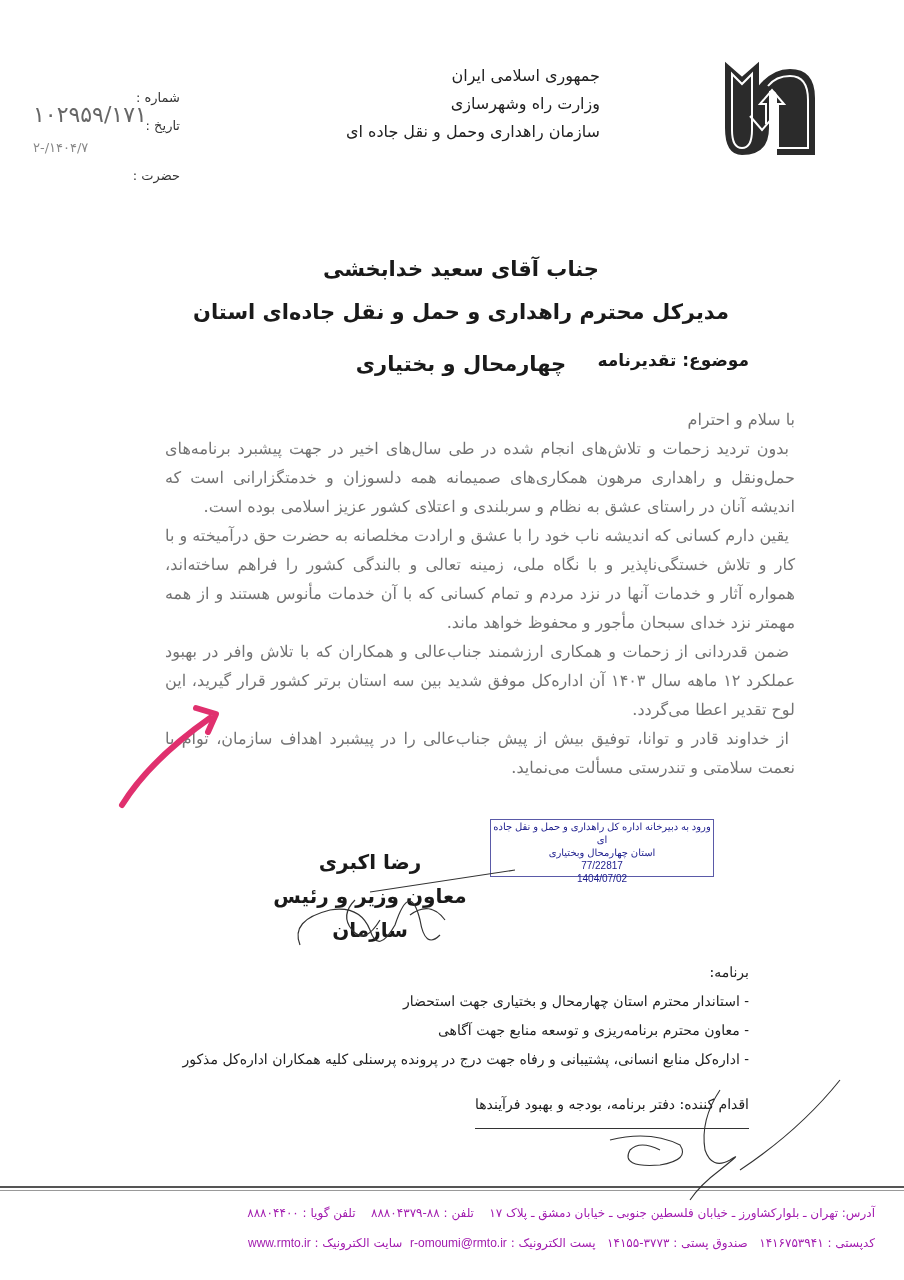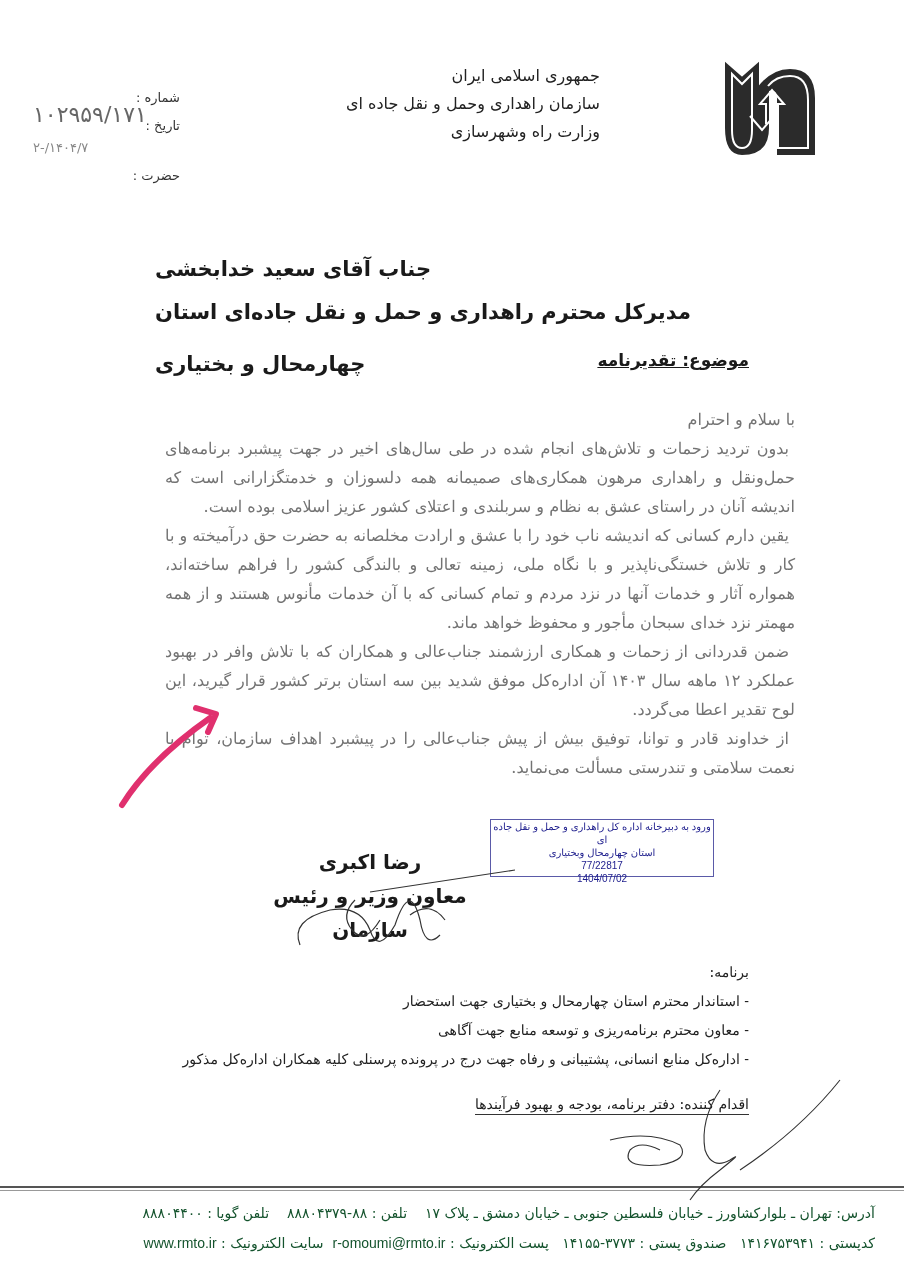--- a/index.html
+++ b/index.html
@@ -6,54 +6,54 @@
   body {
     width: 904px; height: 1280px; background: #ffffff; position: relative; overflow: hidden;
     font-family: "DejaVu Sans", sans-serif; color: #1a1a1a;
   }
   .abs { position: absolute; }
   .header-center { left: 300px; top: 62px; width: 300px; text-align: right; direction: rtl; font-size: 16px; line-height: 28px; color: #222; }
   .meta { left: 30px; top: 90px; width: 150px; direction: rtl; font-size: 13px; color: #333; }
   .meta .row { height: 28px; position: relative; }
   .meta .hand { position: absolute; left: 3px; font-family: "DejaVu Sans", sans-serif; color: #777; }
   .logo { left: 720px; top: 58px; width: 100px; height: 100px; }
-  .recipient { right: 149px; top: 252px; width: 600px; direction: rtl; text-align: left; font-weight: bold; }
+  .recipient { right: 143px; top: 252px; width: 600px; direction: rtl; text-align: center; font-weight: bold; }
   .recipient .name { font-size: 21px; line-height: 34px; }
   .recipient .title { font-size: 21px; line-height: 52px; }
-  .subject { right: 155px; top: 350px; direction: rtl; font-weight: bold; font-size: 17px; text-decoration: underline; }
+  .subject { right: 155px; top: 350px; direction: rtl; font-weight: bold; font-size: 17px; }
   .body-text { left: 165px; width: 630px; top: 405px; direction: rtl; text-align: justify; font-size: 16px; line-height: 29px; font-family: "DejaVu Serif", serif; color: #737373; }
   .body-text p { margin: 0; text-indent: 6px; }
   .body-text .greet { text-indent: 0; }
   .sign { left: 260px; top: 845px; width: 220px; direction: rtl; text-align: center; font-weight: bold; font-size: 20px; line-height: 34px; }
   .stamp { left: 490px; top: 819px; width: 222px; height: 56px; border: 1px solid #5a5aa8; color: #1c1c8c; font-size: 10px; line-height: 13px; text-align: center; direction: rtl; font-family: "Liberation Sans", sans-serif; }
   .cc { right: 155px; top: 958px; width: 620px; direction: rtl; text-align: right; font-family: "DejaVu Serif", serif; font-size: 14px; line-height: 29px; color: #222; }
   .cc ul { list-style: none; margin: 0; padding: 0; }
-  .prep { right: 155px; top: 1096px; direction: rtl; font-family: "DejaVu Serif", serif; font-size: 14px; border-bottom: 1.5px solid #333; padding-bottom: 2px; }
+  .prep { right: 155px; top: 1096px; direction: rtl; font-family: "DejaVu Serif", serif; font-size: 14px; border-bottom: 1.5px solid #333; padding-bottom: 16px; }
   .footer-line1 { left: 0; top: 1186px; width: 904px; height: 2px; background: #555; }
   .footer-line2 { left: 0; top: 1190px; width: 904px; height: 1px; background: #999; }
-  .footer { left: 30px; top: 1198px; width: 845px; direction: rtl; text-align: right; font-size: 14px; line-height: 30px; color: #14532d; }
+  .footer { left: 30px; top: 1198px; width: 845px; direction: rtl; text-align: right; font-size: 12px; line-height: 30px; color: #a21caf; }
   .footer .row { white-space: nowrap; }
   .footer .ltr { direction: ltr; unicode-bidi: embed; font-family: "Liberation Sans", sans-serif; }
   svg.overlay { position: absolute; left: 0; top: 0; }
 </style>
 </head>
 <body>
 
 <div class="abs logo">
   <svg width="100" height="100" viewBox="0 0 100 100">
     <path d="M6 6 L22 20 L38 6 L38 30 Q52 12 70 12 Q94 12 94 40 L94 96 L58 96 L58 40 Q58 30 48 32 L48 70 Q48 96 22 96 Q6 96 6 70 Z" fill="#2b2b2b" stroke="#2b2b2b" stroke-width="2"></path>
     <path d="M12 16 L22 26 L32 16 L32 72 Q32 90 22 90 Q12 90 12 72 Z" fill="none" stroke="#fff" stroke-width="2"></path>
     <path d="M30 58 L42 72 L54 58 M46 66 L46 46 L40 46 L52 32 L64 46 L58 46 L58 90 L88 90 L88 42 Q88 18 70 18 Q56 18 48 28" fill="none" stroke="#fff" stroke-width="2"></path>
   </svg>
 </div>
 
 <div class="abs header-center">
   <div>جمهوری اسلامی ایران</div>
+  <div>وزارت راه وشهرسازی</div>
   <div>سازمان راهداری وحمل و نقل جاده ای</div>
-  <div>وزارت راه وشهرسازی</div>
 </div>
 
 <div class="abs meta">
   <div class="row"><span>شماره :</span></div>
   <div class="row"><span>تاریخ :</span>
     <span class="hand" style="top:-16px;font-size:22px;color:#666;">۱۰۲۹۵۹/۱۷۱</span></div>
   <div class="row">
       <span class="hand" style="top:-6px;font-size:13px;color:#888;">۱۴۰۴/۷/-۲</span>
     </div>
   <div class="row" style="margin-top:-6px;"><span>حضرت :</span></div>

